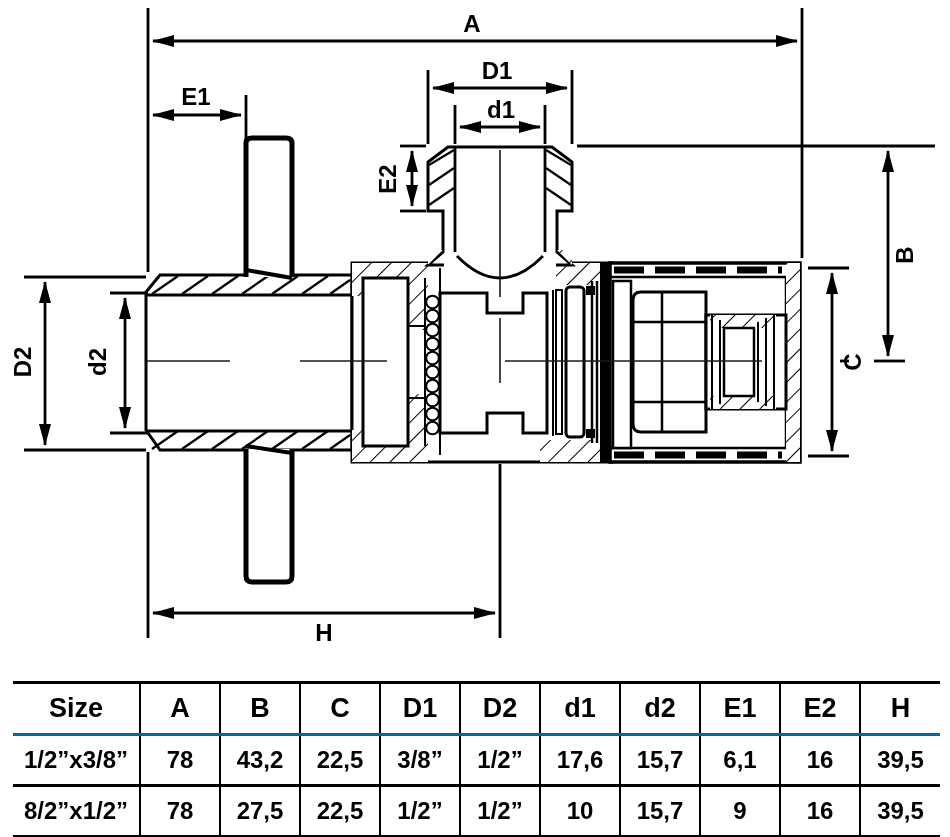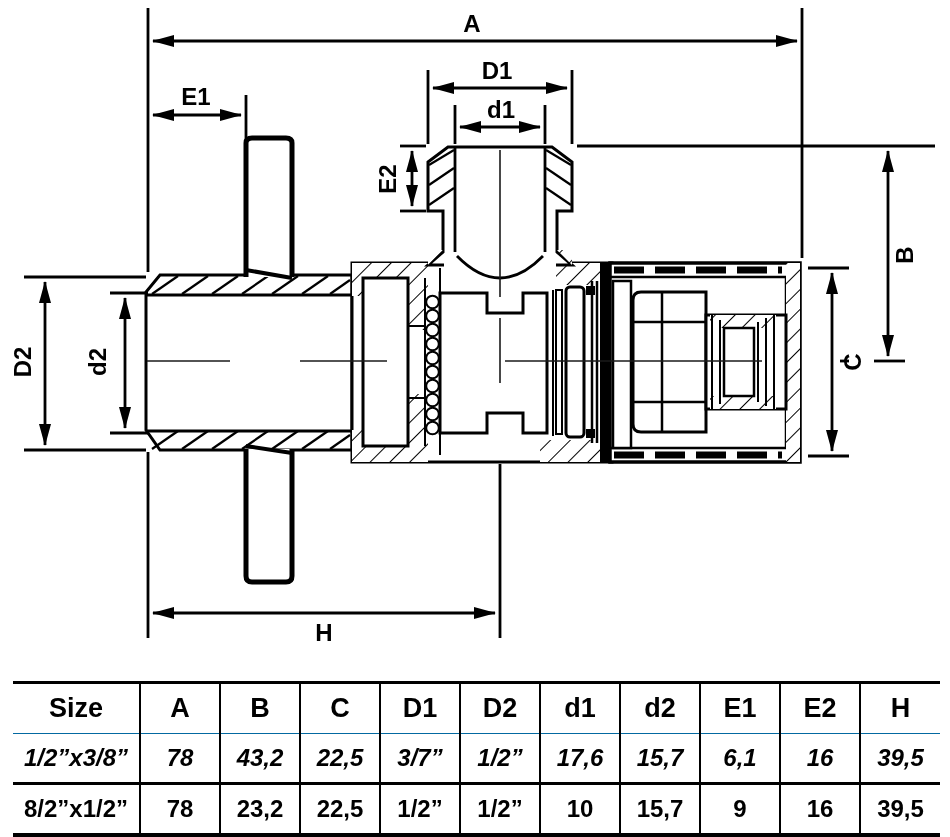--- a/index.html
+++ b/index.html
@@ -7,23 +7,23 @@
          font-family:"Liberation Sans",sans-serif;overflow:hidden;}
   .drawing{position:absolute;left:0;top:0;}
   svg text{font-family:"Liberation Sans",sans-serif;font-weight:bold;font-size:24px;fill:#000;}
   table.dim{position:absolute;left:13px;top:681px;width:927px;border-collapse:collapse;
             table-layout:fixed;border-top:3px solid #000;border-bottom:4px solid #000;
             font-family:"Liberation Sans",sans-serif;}
   table.dim col.c-size{width:127px;}
   table.dim col.c-val{width:80px;}
   table.dim th,table.dim td{padding:0;text-align:center;vertical-align:middle;
             font-weight:bold;color:#000;background:#fff;}
-  table.dim th{height:49px;font-size:27px;border-bottom:1px solid #0369a1;}
+  table.dim th{height:49px;font-size:27px;border-bottom:3px solid #0369a1;}
   table.dim td{height:48px;font-size:24px;}
-  table.dim tbody tr:first-child td{border-bottom:3px solid #000;font-style:italic;}
+  table.dim tbody tr:first-child td{border-bottom:3px solid #000;}
   table.dim th + th, table.dim td + td{border-left:2px solid #000;}
 </style>
 </head>
 <body>
 
 <div class="stage">
 
 <svg class="drawing" width="950" height="662" viewBox="0 0 950 662">
   <defs>
     <marker id="ah" viewBox="0 0 22 12" refX="21" refY="6" markerWidth="22" markerHeight="12" markerUnits="userSpaceOnUse" orient="auto-start-reverse">
@@ -261,32 +261,32 @@
       <th>E2</th>
       <th>H</th>
     </tr>
   </thead>
   <tbody>
     <tr>
       <td>1/2”x3/8”</td>
       <td>78</td>
       <td>43,2</td>
       <td>22,5</td>
-      <td>3/7”</td>
+      <td>3/8”</td>
       <td>1/2”</td>
       <td>17,6</td>
       <td>15,7</td>
       <td>6,1</td>
       <td>16</td>
       <td>39,5</td>
     </tr>
     <tr>
       <td>8/2”x1/2”</td>
       <td>78</td>
-      <td>23,2</td>
+      <td>27,5</td>
       <td>22,5</td>
       <td>1/2”</td>
       <td>1/2”</td>
       <td>10</td>
       <td>15,7</td>
       <td>9</td>
       <td>16</td>
       <td>39,5</td>
     </tr>
   </tbody>

